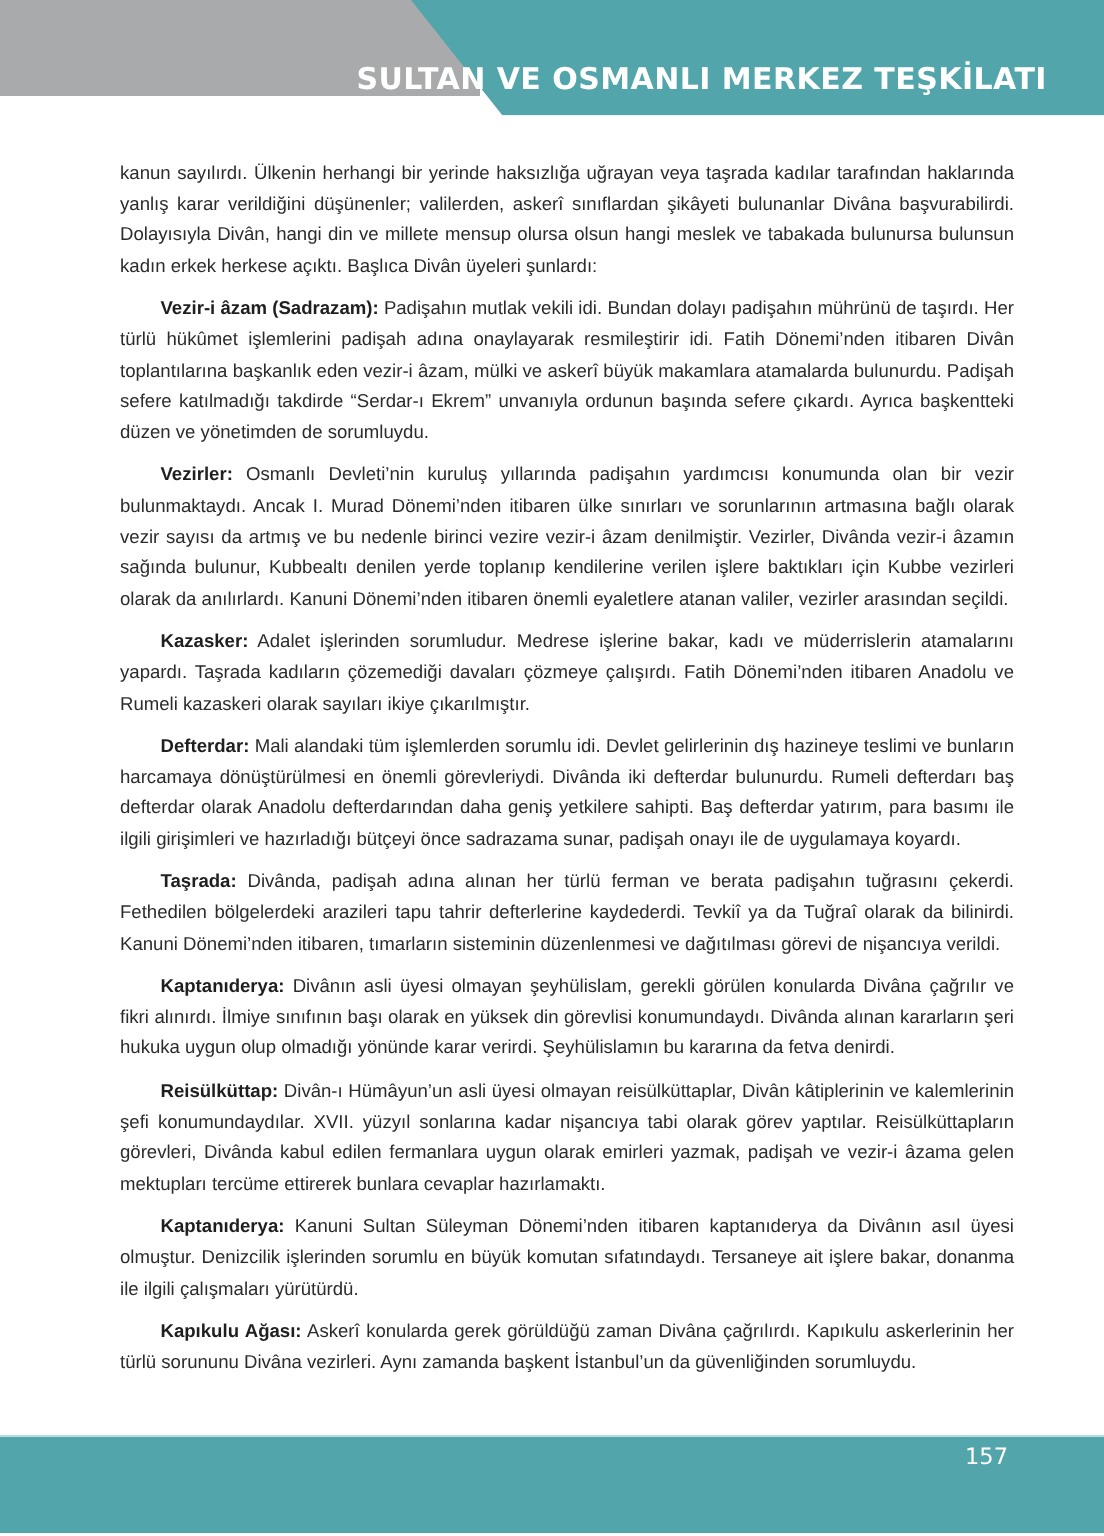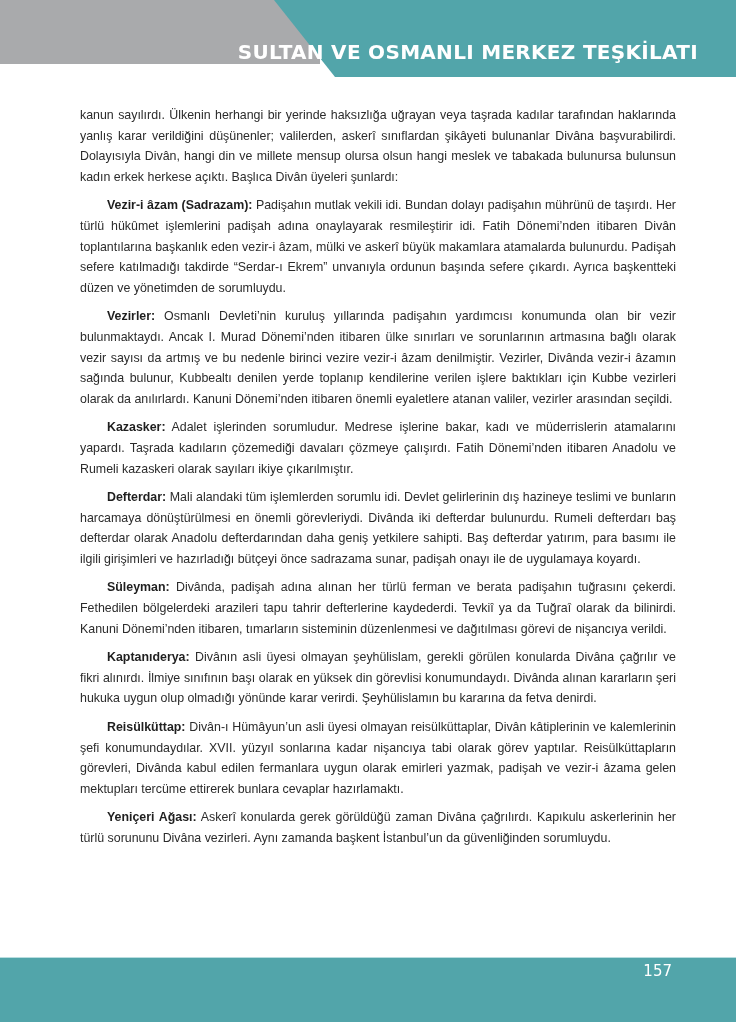--- a/index.html
+++ b/index.html
@@ -52,24 +52,25 @@
   <p>kanun sayılırdı. Ülkenin herhangi bir yerinde haksızlığa uğrayan veya taşrada kadılar tarafından haklarında yanlış karar verildiğini düşünenler; valilerden, askerî sınıflardan şikâyeti bulunanlar Divâna başvurabilirdi. Dolayısıyla Divân, hangi din ve millete mensup olursa olsun hangi meslek ve tabakada bulunursa bulunsun kadın erkek herkese açıktı. Başlıca Divân üyeleri şunlardı:</p>
 
   <p class="indent"><b>Vezir-i âzam (Sadrazam):</b><span> Padişahın mutlak vekili idi. Bundan dolayı padişahın mührünü de taşırdı. Her türlü hükûmet işlemlerini padişah adına onaylayarak resmileştirir idi. Fatih Dönemi’nden itibaren Divân toplantılarına başkanlık eden vezir-i âzam, mülki ve askerî büyük makamlara atamalarda bulunurdu. Padişah sefere katılmadığı takdirde “Serdar-ı Ekrem” unvanıyla ordunun başında sefere çıkardı. Ayrıca başkentteki düzen ve yönetimden de sorumluydu.</span></p>
 
   <p class="indent"><b>Vezirler:</b><span> Osmanlı Devleti’nin kuruluş yıllarında padişahın yardımcısı konumunda olan bir vezir bulunmaktaydı. Ancak I. Murad  Dönemi’nden itibaren ülke sınırları ve sorunlarının artmasına bağlı olarak vezir sayısı da artmış ve bu nedenle birinci vezire vezir-i âzam denilmiştir. Vezirler, Divânda vezir-i âzamın sağında bulunur, Kubbealtı denilen yerde toplanıp kendilerine verilen işlere baktıkları için Kubbe vezirleri olarak da anılırlardı. Kanuni Dönemi’nden itibaren önemli eyaletlere atanan valiler, vezirler arasından seçildi.</span></p>
 
   <p class="indent"><b>Kazasker:</b><span> Adalet işlerinden sorumludur. Medrese işlerine bakar, kadı ve müderrislerin atamalarını yapardı. Taşrada kadıların çözemediği davaları çözmeye çalışırdı. Fatih Dönemi’nden itibaren Anadolu ve Rumeli kazaskeri olarak sayıları ikiye çıkarılmıştır.</span></p>
 
   <p class="indent"><b>Defterdar:</b><span> Mali alandaki tüm işlemlerden sorumlu idi. Devlet gelirlerinin dış hazineye teslimi ve bunların harcamaya dönüştürülmesi en önemli görevleriydi. Divânda iki defterdar bulunurdu. Rumeli defterdarı baş defterdar olarak Anadolu defterdarından daha geniş yetkilere sahipti. Baş defterdar yatırım, para basımı ile ilgili girişimleri ve hazırladığı bütçeyi önce sadrazama sunar, padişah onayı ile de uygulamaya koyardı.</span></p>
 
-  <p class="indent"><b>Süleyman:</b><span> Divânda, padişah adına alınan her türlü ferman ve berata padişahın tuğrasını çekerdi. Fethedilen bölgelerdeki arazileri tapu tahrir defterlerine kaydederdi. Tevkiî ya da Tuğraî olarak da bilinirdi. Kanuni Dönemi’nden itibaren, tımarların sisteminin düzenlenmesi ve dağıtılması görevi de nişancıya verildi.</span></p>
+  <p class="indent"><b>Taşrada:</b><span> Divânda, padişah adına alınan her türlü ferman ve berata padişahın tuğrasını çekerdi. Fethedilen bölgelerdeki arazileri tapu tahrir defterlerine kaydederdi. Tevkiî ya da Tuğraî olarak da bilinirdi. Kanuni Dönemi’nden itibaren, tımarların sisteminin düzenlenmesi ve dağıtılması görevi de nişancıya verildi.</span></p>
 
   <p class="indent"><b>Kaptanıderya:</b><span> Divânın asli üyesi olmayan şeyhülislam, gerekli görülen konularda Divâna çağrılır ve fikri alınırdı. İlmiye sınıfının başı olarak en yüksek din görevlisi konumundaydı. Divânda alınan kararların şeri hukuka uygun olup olmadığı yönünde karar verirdi. Şeyhülislamın bu kararına da fetva denirdi.</span></p>
 
   <p class="indent"><b>Reisülküttap:</b><span> Divân-ı Hümâyun’un asli üyesi olmayan reisülküttaplar, Divân kâtiplerinin ve kalemlerinin şefi konumundaydılar. XVII. yüzyıl sonlarına kadar nişancıya tabi olarak görev yaptılar.  Reisülküttapların görevleri, Divânda kabul edilen fermanlara uygun olarak emirleri yazmak, padişah ve vezir-i âzama gelen mektupları tercüme ettirerek bunlara cevaplar hazırlamaktı.</span></p>
 
+  <p class="indent"><b>Kaptanıderya:</b><span> Kanuni Sultan Süleyman Dönemi’nden itibaren kaptanıderya da Divânın asıl üyesi olmuştur. Denizcilik işlerinden sorumlu en büyük komutan sıfatındaydı. Tersaneye ait işlere bakar, donanma ile ilgili çalışmaları yürütürdü.</span></p>
 
-  <p class="indent"><b>Yeniçeri Ağası:</b><span> Askerî konularda gerek görüldüğü zaman Divâna çağrılırdı. Kapıkulu askerlerinin her türlü sorununu Divâna vezirleri. Aynı zamanda başkent İstanbul’un da güvenliğinden sorumluydu.</span></p>
+  <p class="indent"><b>Kapıkulu Ağası:</b><span> Askerî konularda gerek görüldüğü zaman Divâna çağrılırdı. Kapıkulu askerlerinin her türlü sorununu Divâna vezirleri. Aynı zamanda başkent İstanbul’un da güvenliğinden sorumluydu.</span></p>
 </div>
 
 <div class="ftr"></div>
 <div class="page-num">157</div>
 
 </body></html>

